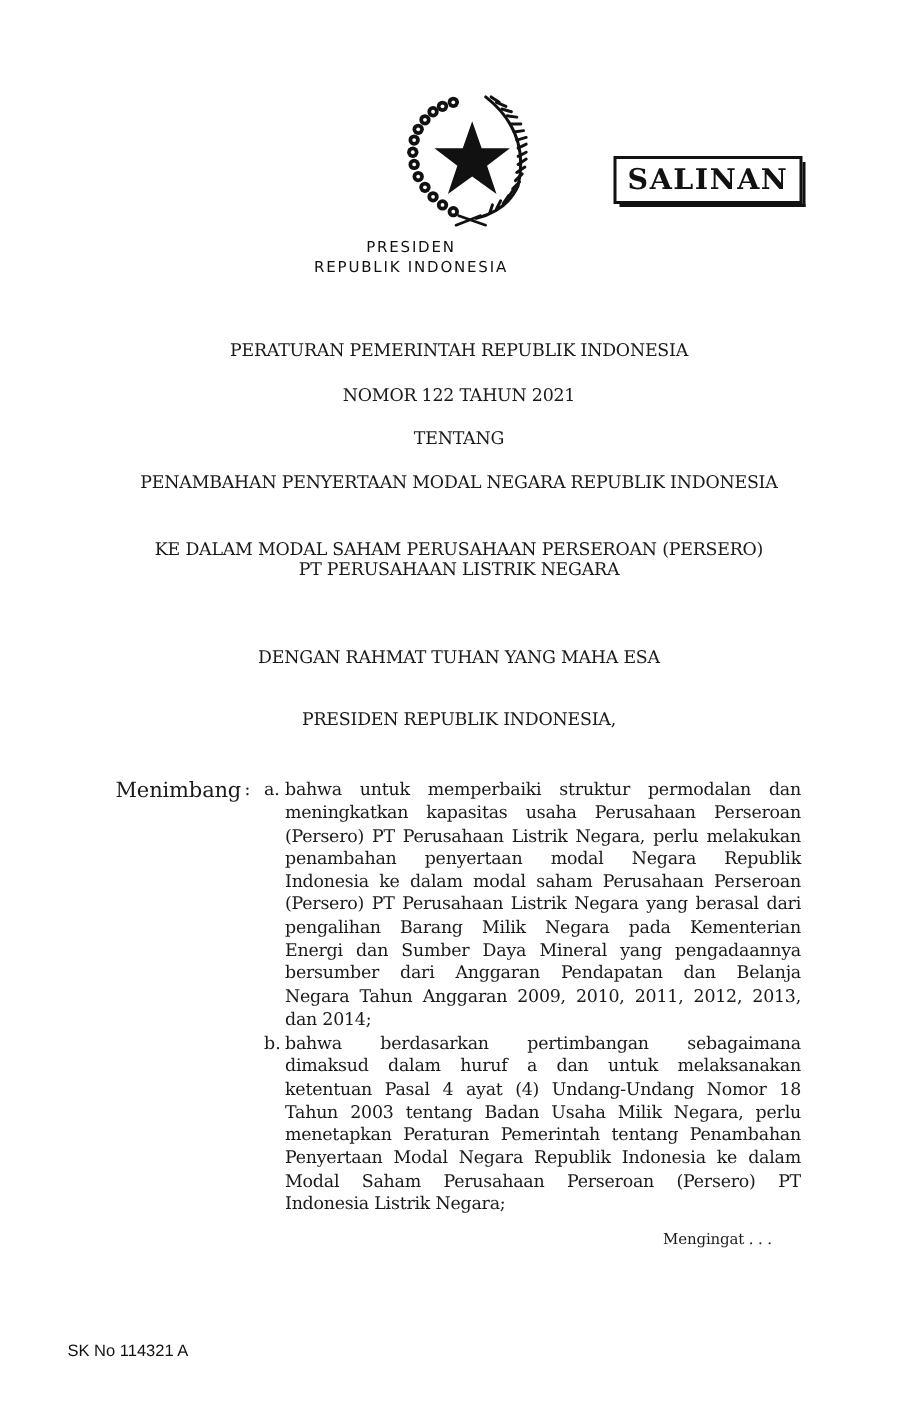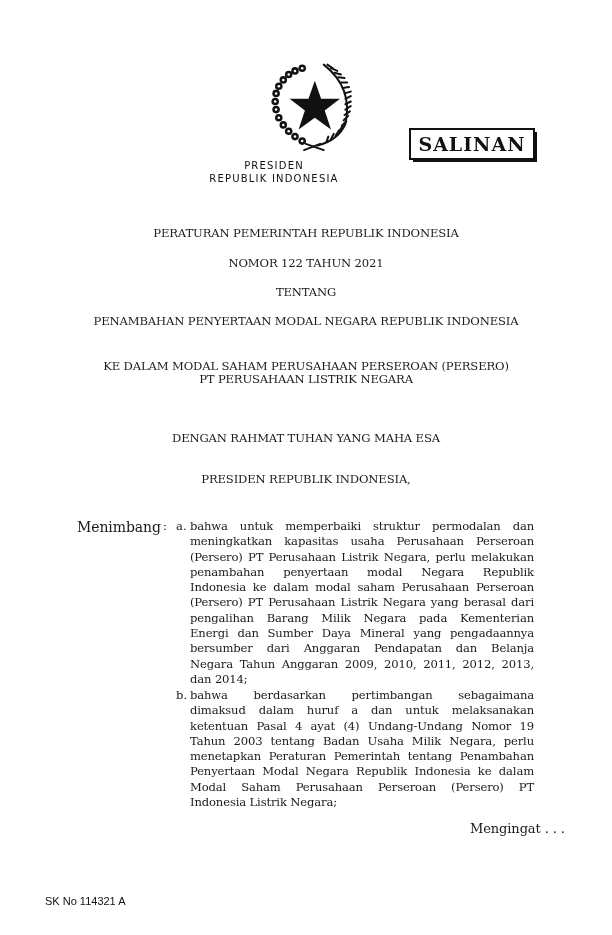--- a/index.html
+++ b/index.html
@@ -27,21 +27,20 @@
     .salinan {
       left: 409px; top: 104px; width: 122px; height: 28px;
       border: 2px solid #111;
       box-sizing: content-box;
       display: flex; align-items: center; justify-content: center;
       font-family: "DejaVu Serif", serif;
       font-weight: bold;
       font-size: 19px;
       letter-spacing: 1px;
       color: #111;
-      margin-top: 24px;
     }
     .salinan::after {
       content: "";
       position: absolute;
       right: -4px; top: 2px; bottom: -4px;
       width: 2px; background: #111;
     }
     .salinan::before {
       content: "";
       position: absolute;
@@ -98,22 +97,22 @@
       text-align-last: justify;
       white-space: nowrap;
       height: 15.3px;
       overflow: visible;
     }
     .item-body .ln.last {
       text-align-last: left;
     }
 
     .next-page {
-      left: 470px; top: 821px;
-      font-size: 13px;
+      left: 442px; top: 821px;
+      font-size: 10px;
       letter-spacing: -0.1px;
     }
 
     .sk-number {
       left: 45px; top: 895px;
       font-family: "Liberation Sans", sans-serif;
       font-size: 11px;
       color: #111;
     }
   </style>
@@ -216,21 +215,21 @@
   <span class="ln">Energi dan Sumber Daya Mineral yang pengadaannya</span>
   <span class="ln">bersumber dari Anggaran Pendapatan dan Belanja</span>
   <span class="ln">Negara Tahun Anggaran 2009, 2010, 2011, 2012, 2013,</span>
   <span class="ln last">dan 2014;</span>
 </div>
 
 <div class="abs item-letter" style="top:688px;">b.</div>
 <div class="abs item-body" style="top:688px;">
   <span class="ln">bahwa berdasarkan pertimbangan sebagaimana</span>
   <span class="ln">dimaksud dalam huruf a dan untuk melaksanakan</span>
-  <span class="ln">ketentuan Pasal 4 ayat (4) Undang-Undang Nomor 19</span>
+  <span class="ln">ketentuan Pasal 4 ayat (4) Undang-Undang Nomor 18</span>
   <span class="ln">Tahun 2003 tentang Badan Usaha Milik Negara, perlu</span>
   <span class="ln">menetapkan Peraturan Pemerintah tentang Penambahan</span>
   <span class="ln">Penyertaan Modal Negara Republik Indonesia ke dalam</span>
   <span class="ln">Modal Saham Perusahaan Perseroan (Persero) PT</span>
   <span class="ln last">Indonesia Listrik Negara;</span>
 </div>
 
 <div class="abs next-page">Mengingat . . .</div>
 <div class="abs sk-number">SK No 114321 A</div>
 

